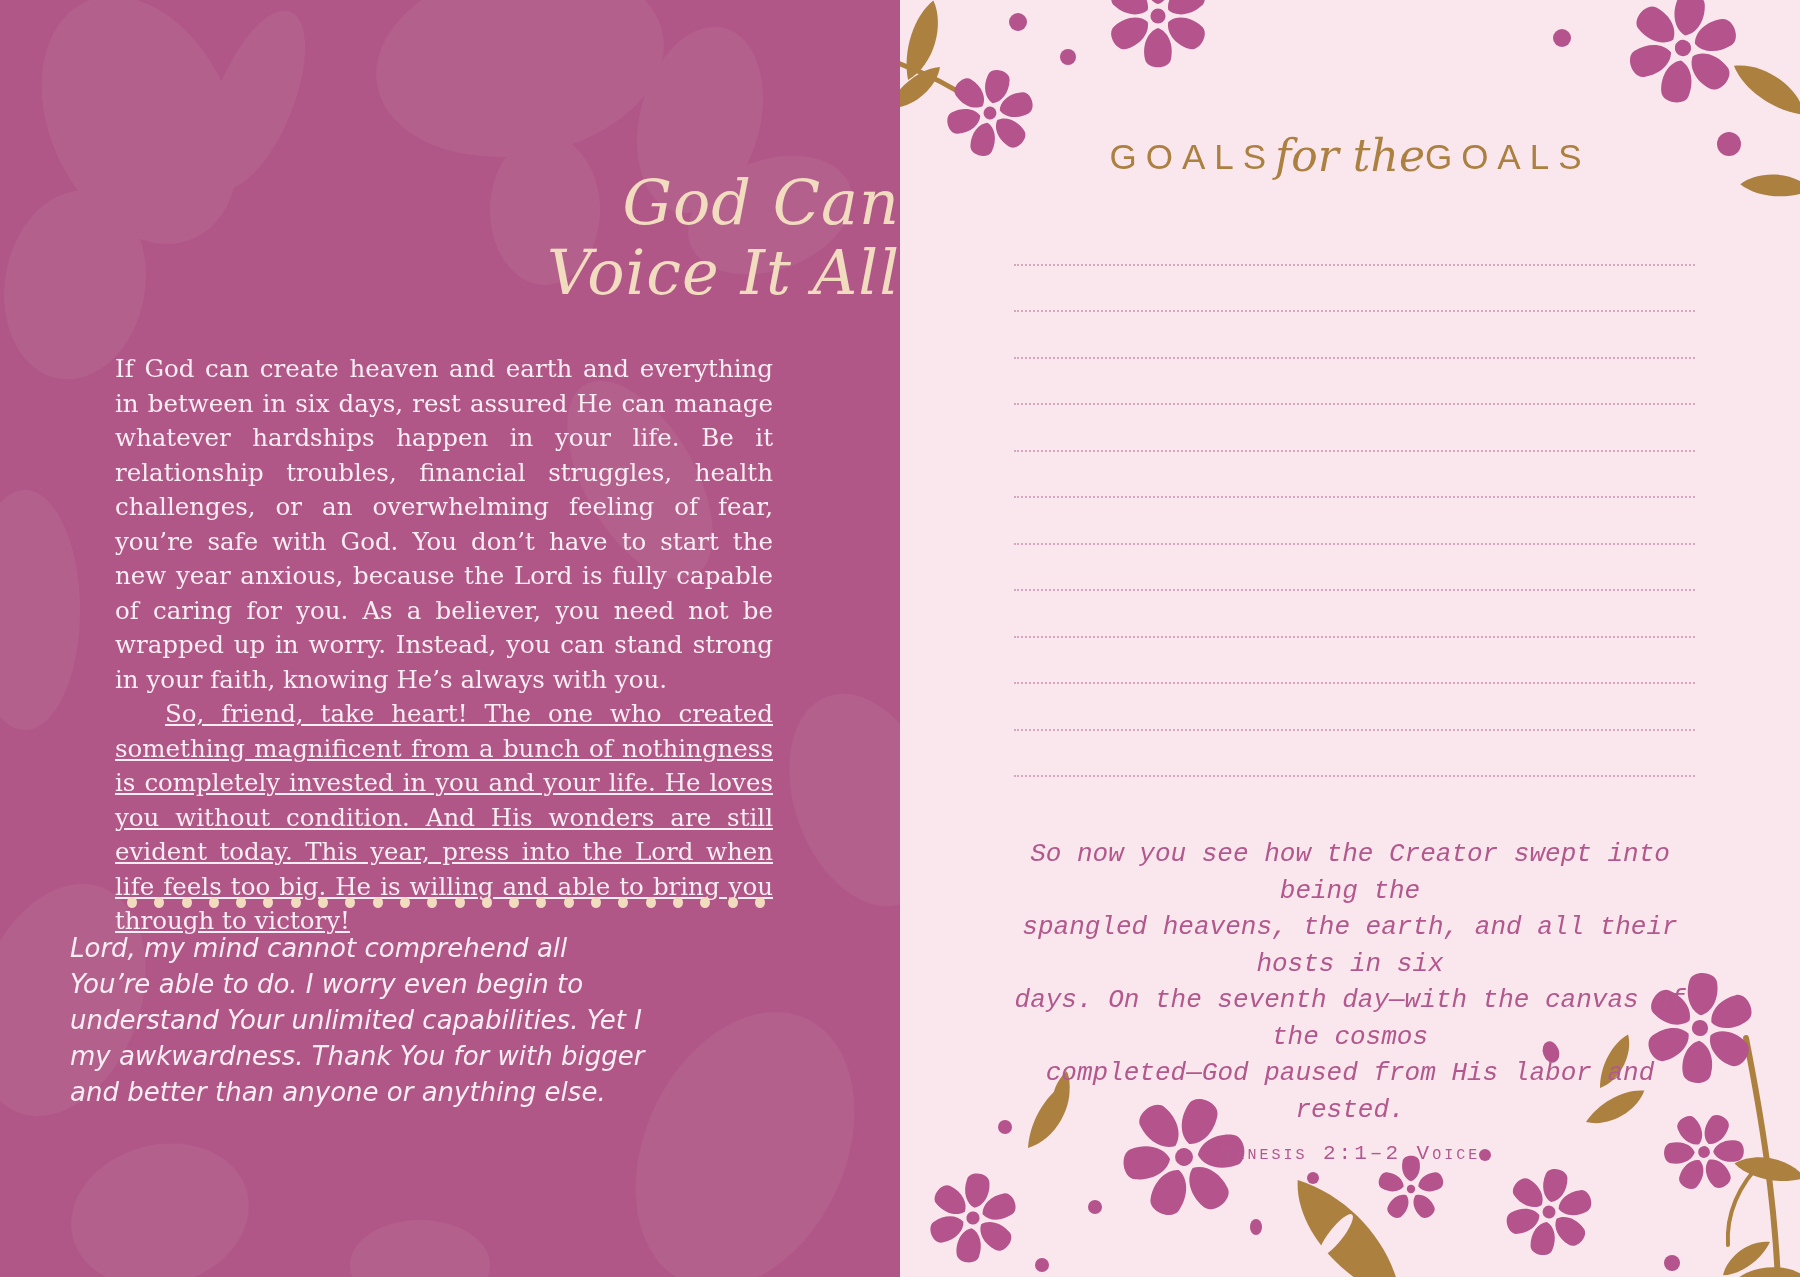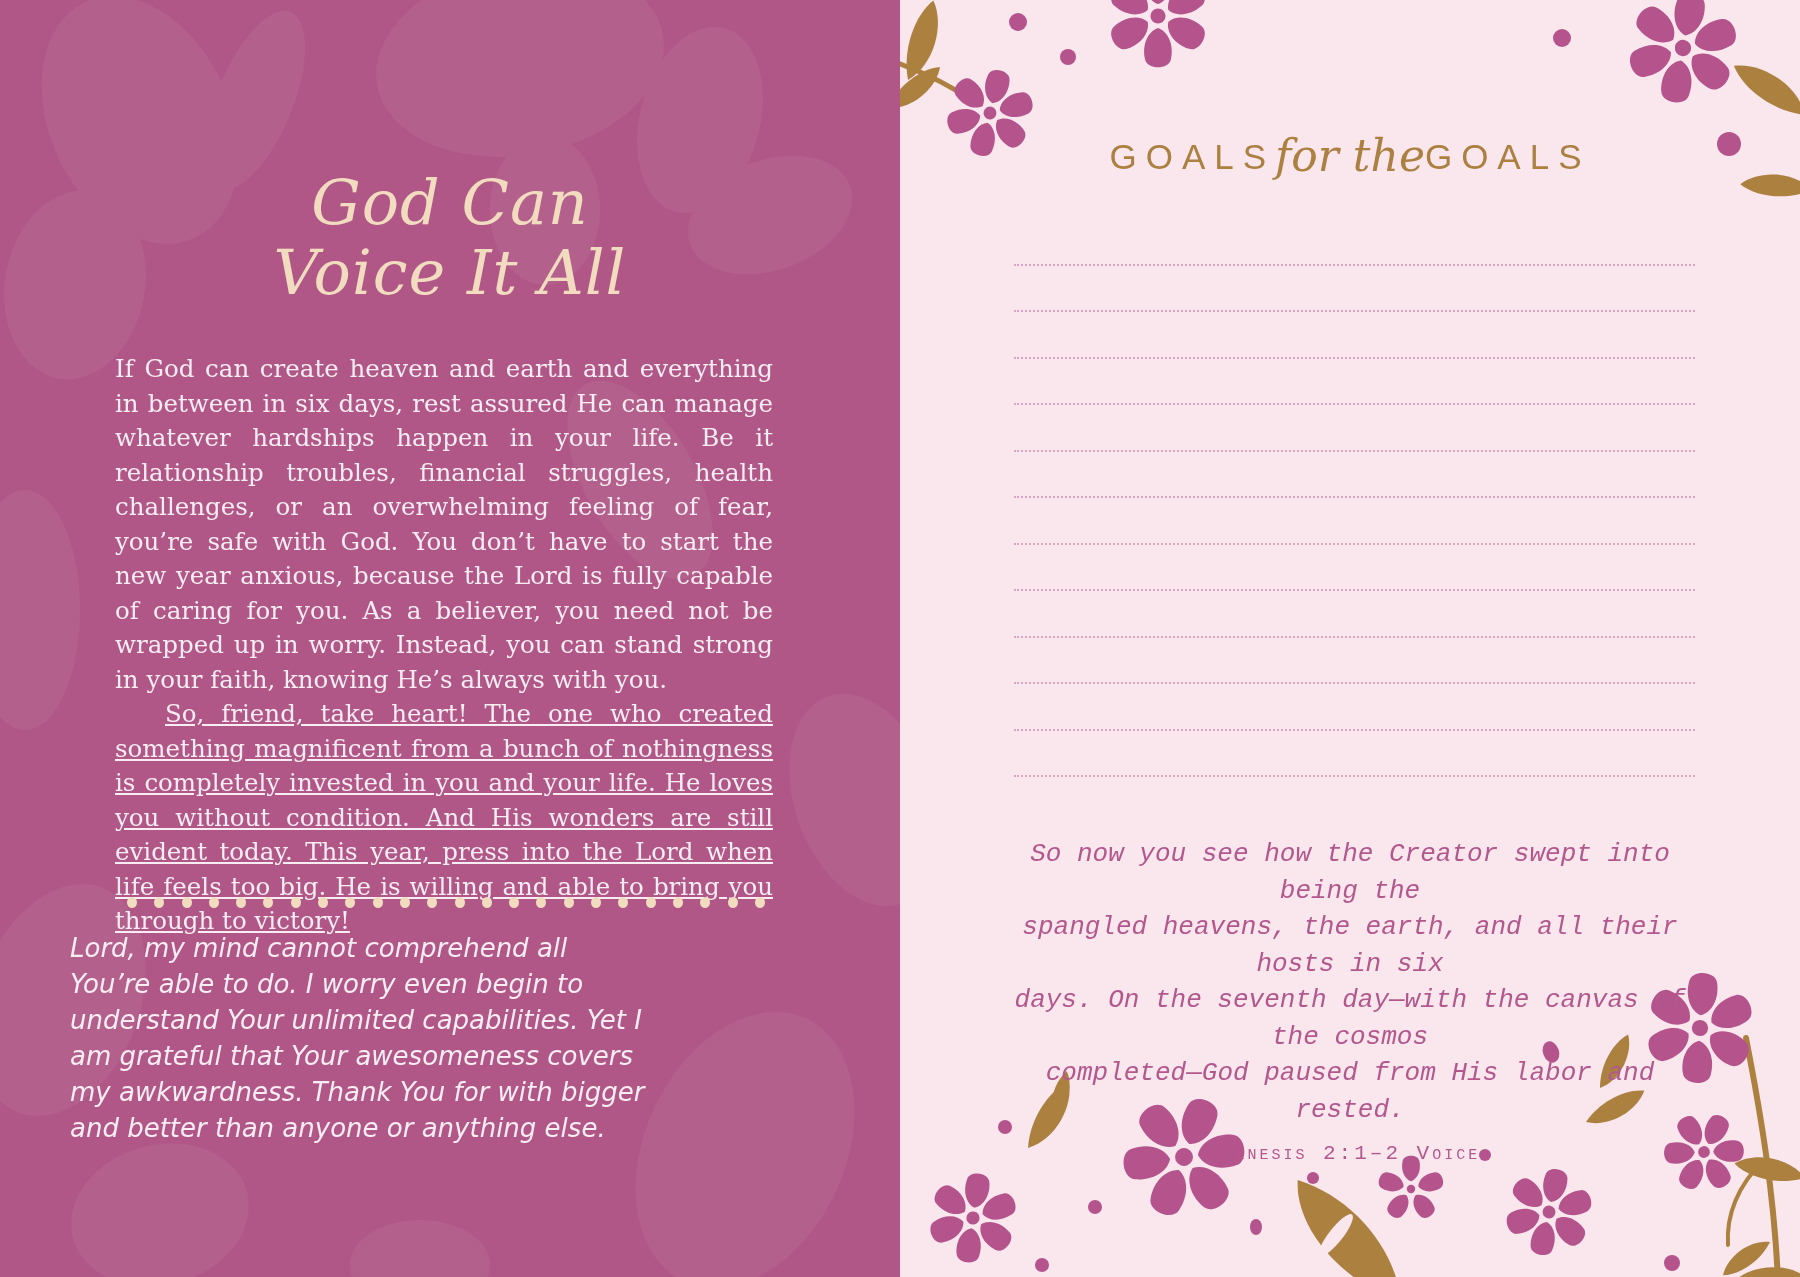--- a/index.html
+++ b/index.html
@@ -18,21 +18,21 @@
     font-family:"Liberation Sans",sans-serif;
   }
   .page{width:900px;height:1277px;position:relative;overflow:hidden;}
   .page.left{background:var(--left-page-background,#b05787);}
   .page.right{background:var(--right-page-background,#fae7ee);}
   svg.overlay{position:absolute;inset:0;width:900px;height:1277px;pointer-events:none;}
 
   
   .lp-title{
     position:absolute;top:168px;left:0;width:900px;margin:0;
-    text-align:center;color:var(--title-cream,#f2dcc0);
+    text-align:right;color:var(--title-cream,#f2dcc0);
     font-family:"DejaVu Serif",serif;font-style:italic;font-weight:400;
     font-size:62px;line-height:70px;letter-spacing:1px;
   }
   .lp-body{
     position:absolute;top:352px;left:115px;width:658px;
     color:var(--body-text,#f8edf2);
     font-family:"DejaVu Serif",serif;font-size:24.5px;line-height:34.5px;
     text-align:justify;
   }
   .lp-body p{margin:0;}
@@ -144,21 +144,20 @@
         <span class="dot" style="display: block;"></span>
         <span class="dot" style="display: block;"></span>
         <span class="dot" style="display: block;"></span>
         <span class="dot" style="display: block;"></span>
       </div>
 
     <div class="lp-prayer">
       <div>Lord, my mind cannot comprehend all</div>
       <div>You’re able to do. I worry even begin to</div>
       <div>understand Your unlimited capabilities. Yet I</div>
-      <div>am grateful that Your awesomeness covers</div>
       <div>my awkwardness. Thank You for with bigger</div>
       <div>and better than anyone or anything else.</div>
     </div>
   </section>
 
   <section class="page right">
 
     <svg class="overlay" viewBox="0 0 900 1277" aria-hidden="true">
       <defs>
         <g id="petal6">

